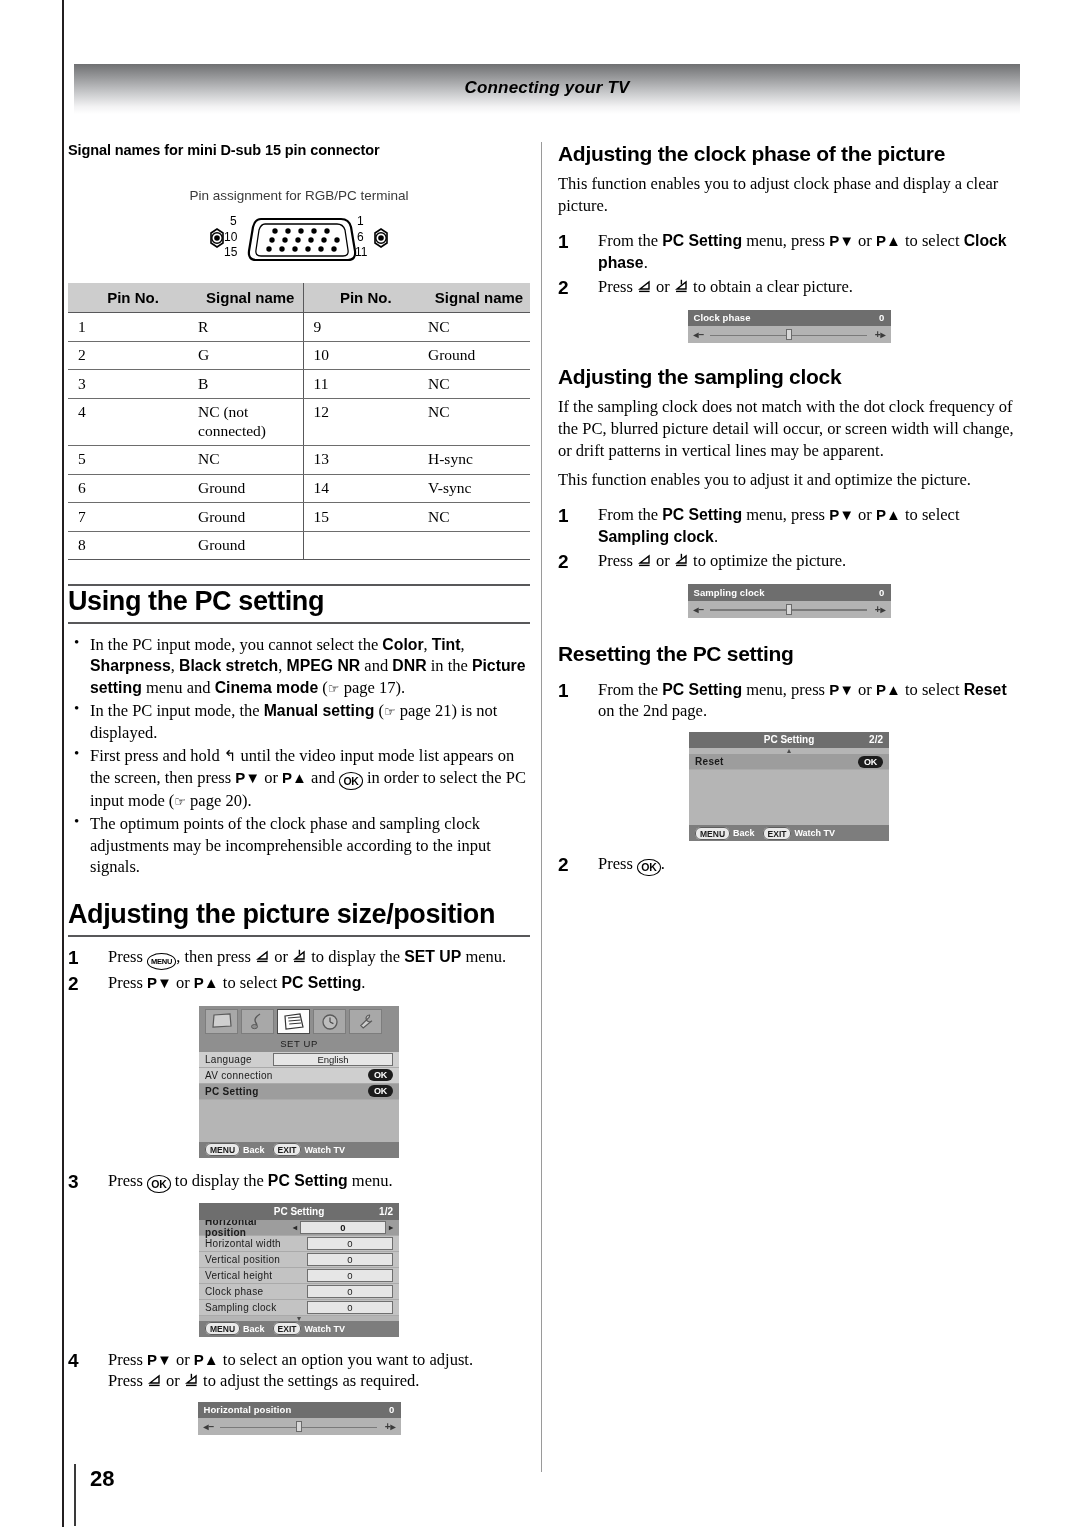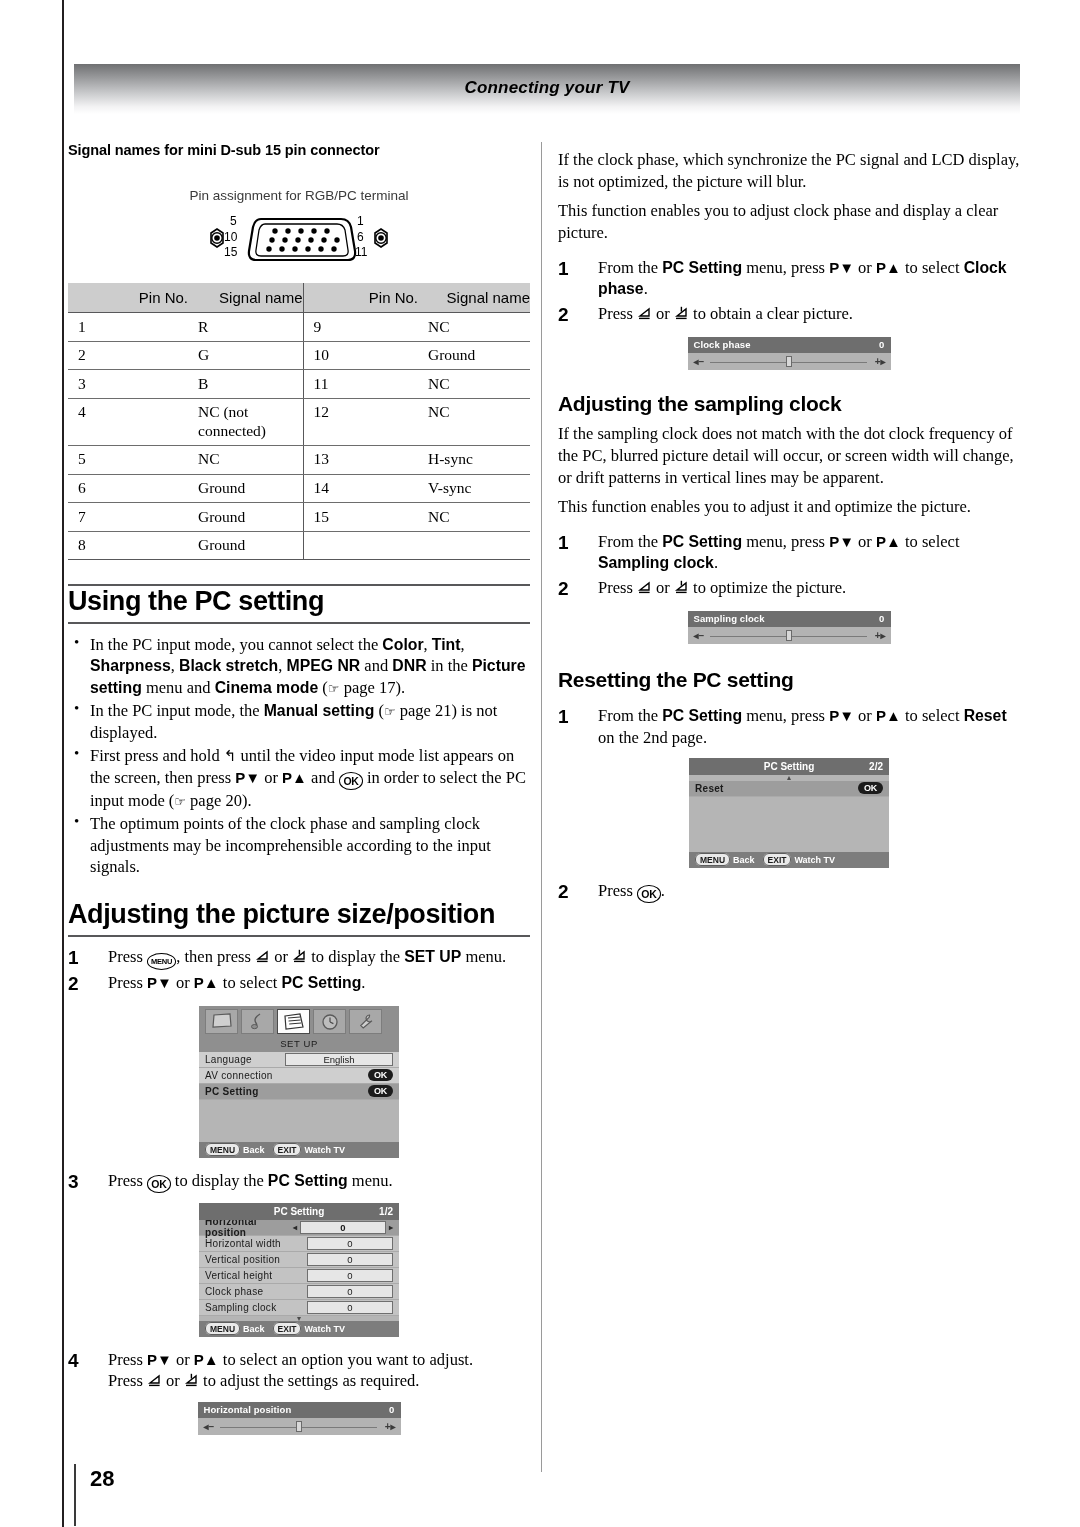--- a/index.html
+++ b/index.html
@@ -106,21 +106,21 @@
   .connector-wrap{ position:relative; height:62px; margin-top:8px; }
   .connector{ position:absolute; left:50%; transform:translateX(-50%); top:0; }
 
   
   table.pins{
     border-collapse:collapse; width:462px; margin-top:10px;
     font-size:15.5px;
   }
   table.pins thead th{
     background:#cdcdcd; font-family:"Liberation Sans", sans-serif;
-    font-weight:normal; font-size:15px; text-align:right;
+    font-weight:bold; font-size:15px; text-align:center;
     padding:6px 0 6px 10px; border-bottom:1.4px solid #58585a;
   }
   table.pins td{
     padding:4.5px 0 4.5px 10px; border-bottom:1px solid #6d6d6d;
     vertical-align:top; line-height:1.2;
   }
   table.pins .cdiv{ border-left:1.4px solid #58585a; }
   table.pins thead th.cdiv{ border-left:1.4px solid #58585a; }
   table.pins .c1{ width:120px; } table.pins .c2{ width:115px; }
   table.pins .c3{ width:115px; } table.pins .c4{ width:112px; }
@@ -183,21 +183,21 @@
     padding:2px 6px; height:16px; background:#c3c3c3;
     border-bottom:1px solid #aaa;
   }
   .osd-menu .row.alt{ background:#cfcfcf; }
   .osd-menu .row.sel{ background:#9d9d9d; font-weight:bold; }
   .osd-menu .row .lab{ letter-spacing:0.3px; }
   .osd-menu .val{
     background:#e6e6e6; border:1px solid #6f6f6f; width:86px;
     text-align:center; font-size:9.5px; line-height:11px;
   }
-  .osd-menu .val.wide{ width:108px; }
+  .osd-menu .val.wide{ width:120px; }
   .osd-menu .okpill{
     background:#1c1c1c; color:#fff; border-radius:7px; font-weight:bold;
     font-size:9px; padding:1px 6px; letter-spacing:-0.2px;
   }
   .osd-menu .spacer{ background:#b5b5b5; }
   .osd-menu .footer{
     background:#7d7d7d; color:#fff; font-size:9px; font-weight:bold;
     padding:3px 6px; display:flex; gap:8px; align-items:center;
   }
   .osd-menu .keypill{
@@ -498,21 +498,21 @@
       <span class="line"></span>
       <span class="thumb"></span>
       <span class="rgt">+▸</span>
     </div>
   </div>
 
 </div>
 
 <div class="col-right">
 
-  <p class="body">If the clock phase, which synchronize the PC signal and LCD display, is not optimized, the picture will blur.</p>
+  <h2 class="sub">Adjusting the clock phase of the picture</h2>
   <p class="body">This function enables you to adjust clock phase and display a clear picture.</p>
 
   <div class="step" style="margin-top:13px;">
     <div class="num">1</div>
     <div class="txt">From the <b class="sans">PC Setting</b> menu, press <span class="pnav">P▼</span> or <span class="pnav">P▲</span> to select <b class="sans">Clock phase</b>.</div>
   </div>
   <div class="step" style="margin-top:3px;">
     <div class="num">2</div>
     <div class="txt">Press <span class="vol"><svg width="15" height="15" viewBox="0 0 15 15">
             <path d="M3 10 L12 3 L12 10 Z" fill="#fff" stroke="#000" stroke-width="1.4"></path>

